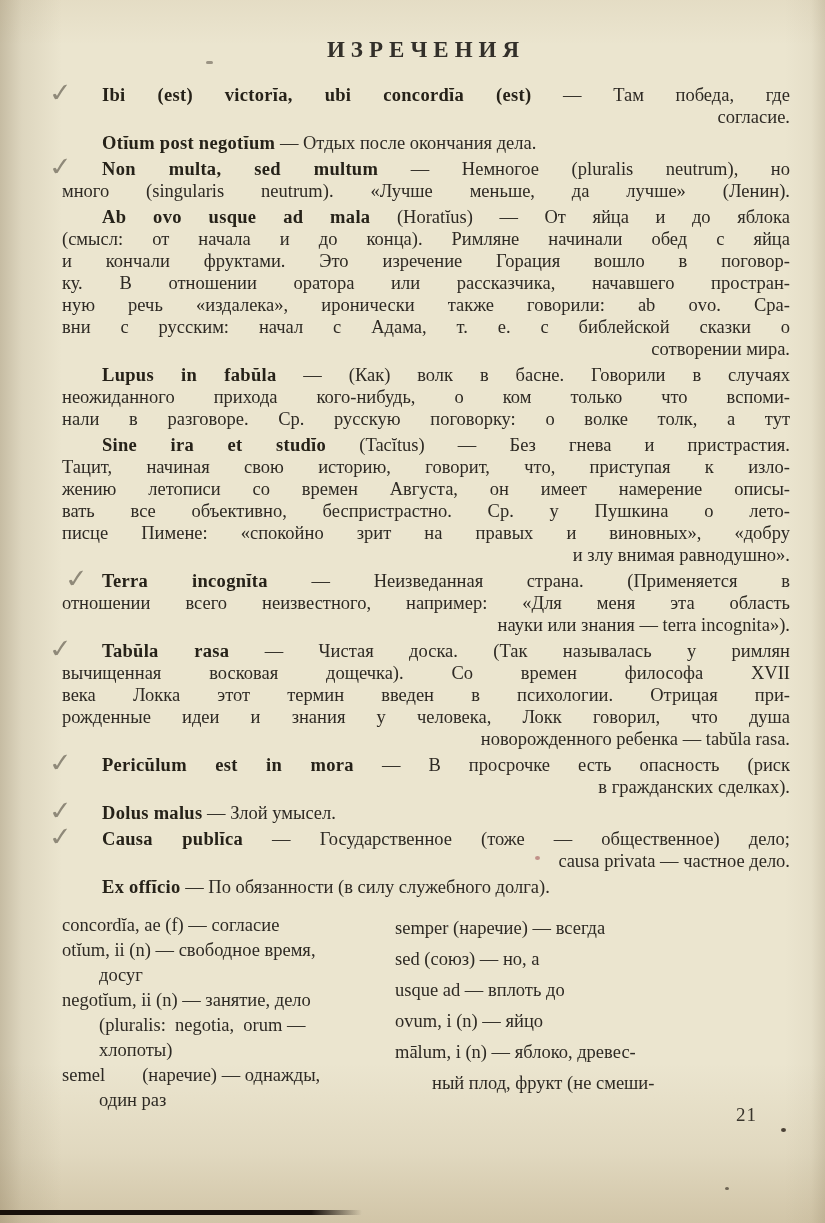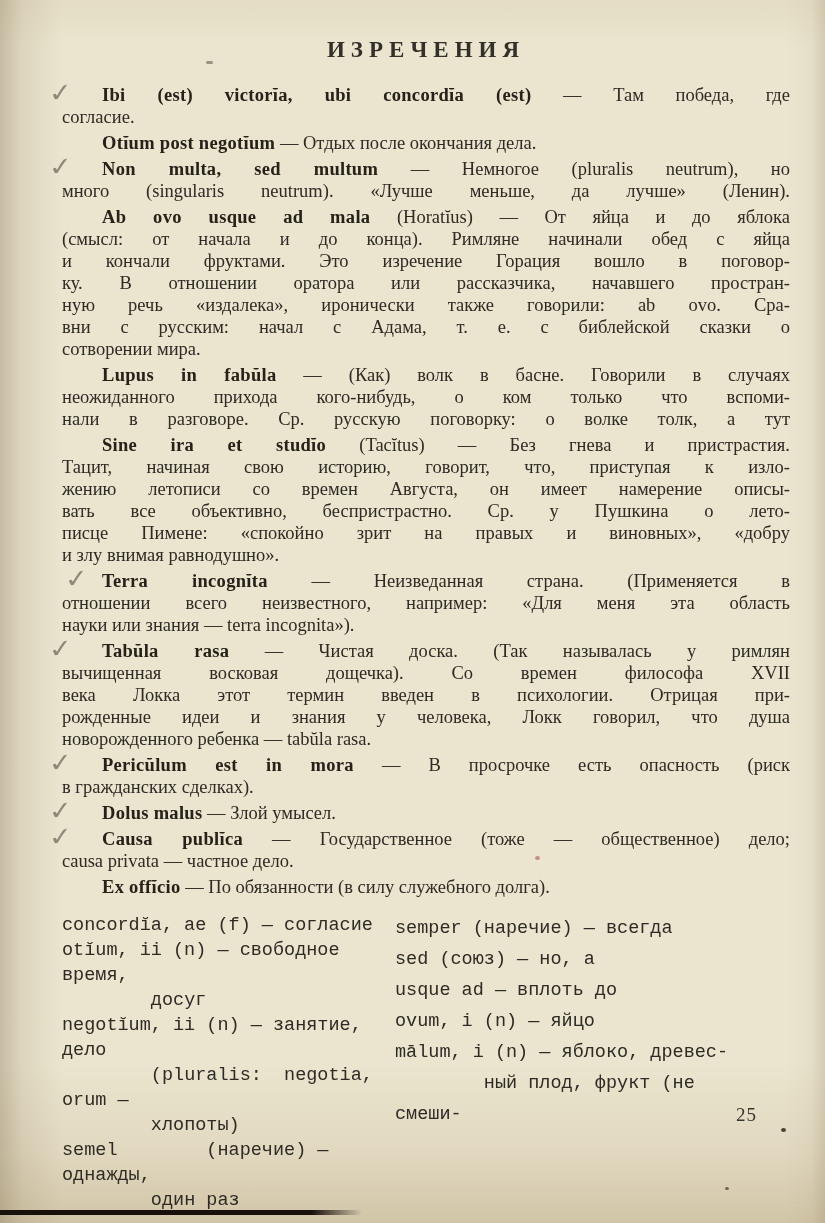--- a/index.html
+++ b/index.html
@@ -25,31 +25,31 @@
   }
   .content {
     position:absolute; top:0; left:62px; width:728px;
   }
   .body-text { margin-top:20px; font-size:18.5px; line-height:22px; }
   .para { position:relative; margin:0 0 4px 0; }
   .para:last-of-type { margin-bottom:15px; }
   .jline { display:block; text-align:justify; text-align-last:justify; text-indent:40px; }
   .para.single .jline { text-align:right; text-align-last:left; }
   .jbody { display:block; white-space:pre-line; text-align:justify; text-align-last:justify; }
-  .lline { display:block; text-align:left; }
+  .lline { display:block; text-align:right; }
   b { font-weight:bold; color:#262219; letter-spacing:0.3px; }
   .tick {
     position:absolute; left:-12px; top:-4px;
     font-family:"DejaVu Sans",sans-serif;
     font-size:25px; line-height:25px; color:#8f8979;
     transform:rotate(-6deg) scaleX(1.15);
     text-indent:0;
   }
   .tick.tick-near { left:4px; }
-  .vocab { display:flex; margin-top:4px; font-size:18.5px;font-family:Liberation Mono, monospace; }
+  .vocab { display:flex; margin-top:4px; font-size:18.5px; }
   .vocab-col-left  { width:333px; line-height:25px; }
   .vocab-col-right { width:350px; line-height:31px; }
   .vocab-entry { white-space:pre-wrap; text-align:left; }
   .page-number {
     position:absolute; left:736px; top:1104px;
     font-size:19px; color:#3a352c; letter-spacing:1px;
   }
   .edge-line {
     position:absolute; left:0; top:1210px; width:362px; height:5px;
     background:linear-gradient(90deg,#17100b 0%, #17100b 86%, rgba(23,16,11,0) 100%);
@@ -168,21 +168,21 @@
         <div class="vocab-entry">sed (союз) — но, а</div>
         <div class="vocab-entry">usque ad — вплоть до</div>
         <div class="vocab-entry">ovum, i (n) — яйцо</div>
         <div class="vocab-entry">mālum, i (n) — яблоко, древес-
         ный плод, фрукт (не смеши-</div>
       </div>
     </div>
 
   </div>
 
-  <div class="page-number">25</div>
+  <div class="page-number">21</div>
 
   <div class="edge-line"></div>
   <div class="speck speck-1"></div>
   <div class="speck speck-2"></div>
   <div class="speck speck-3"></div>
   <div class="speck speck-4"></div>
 
 </div>
 
 </body></html>

